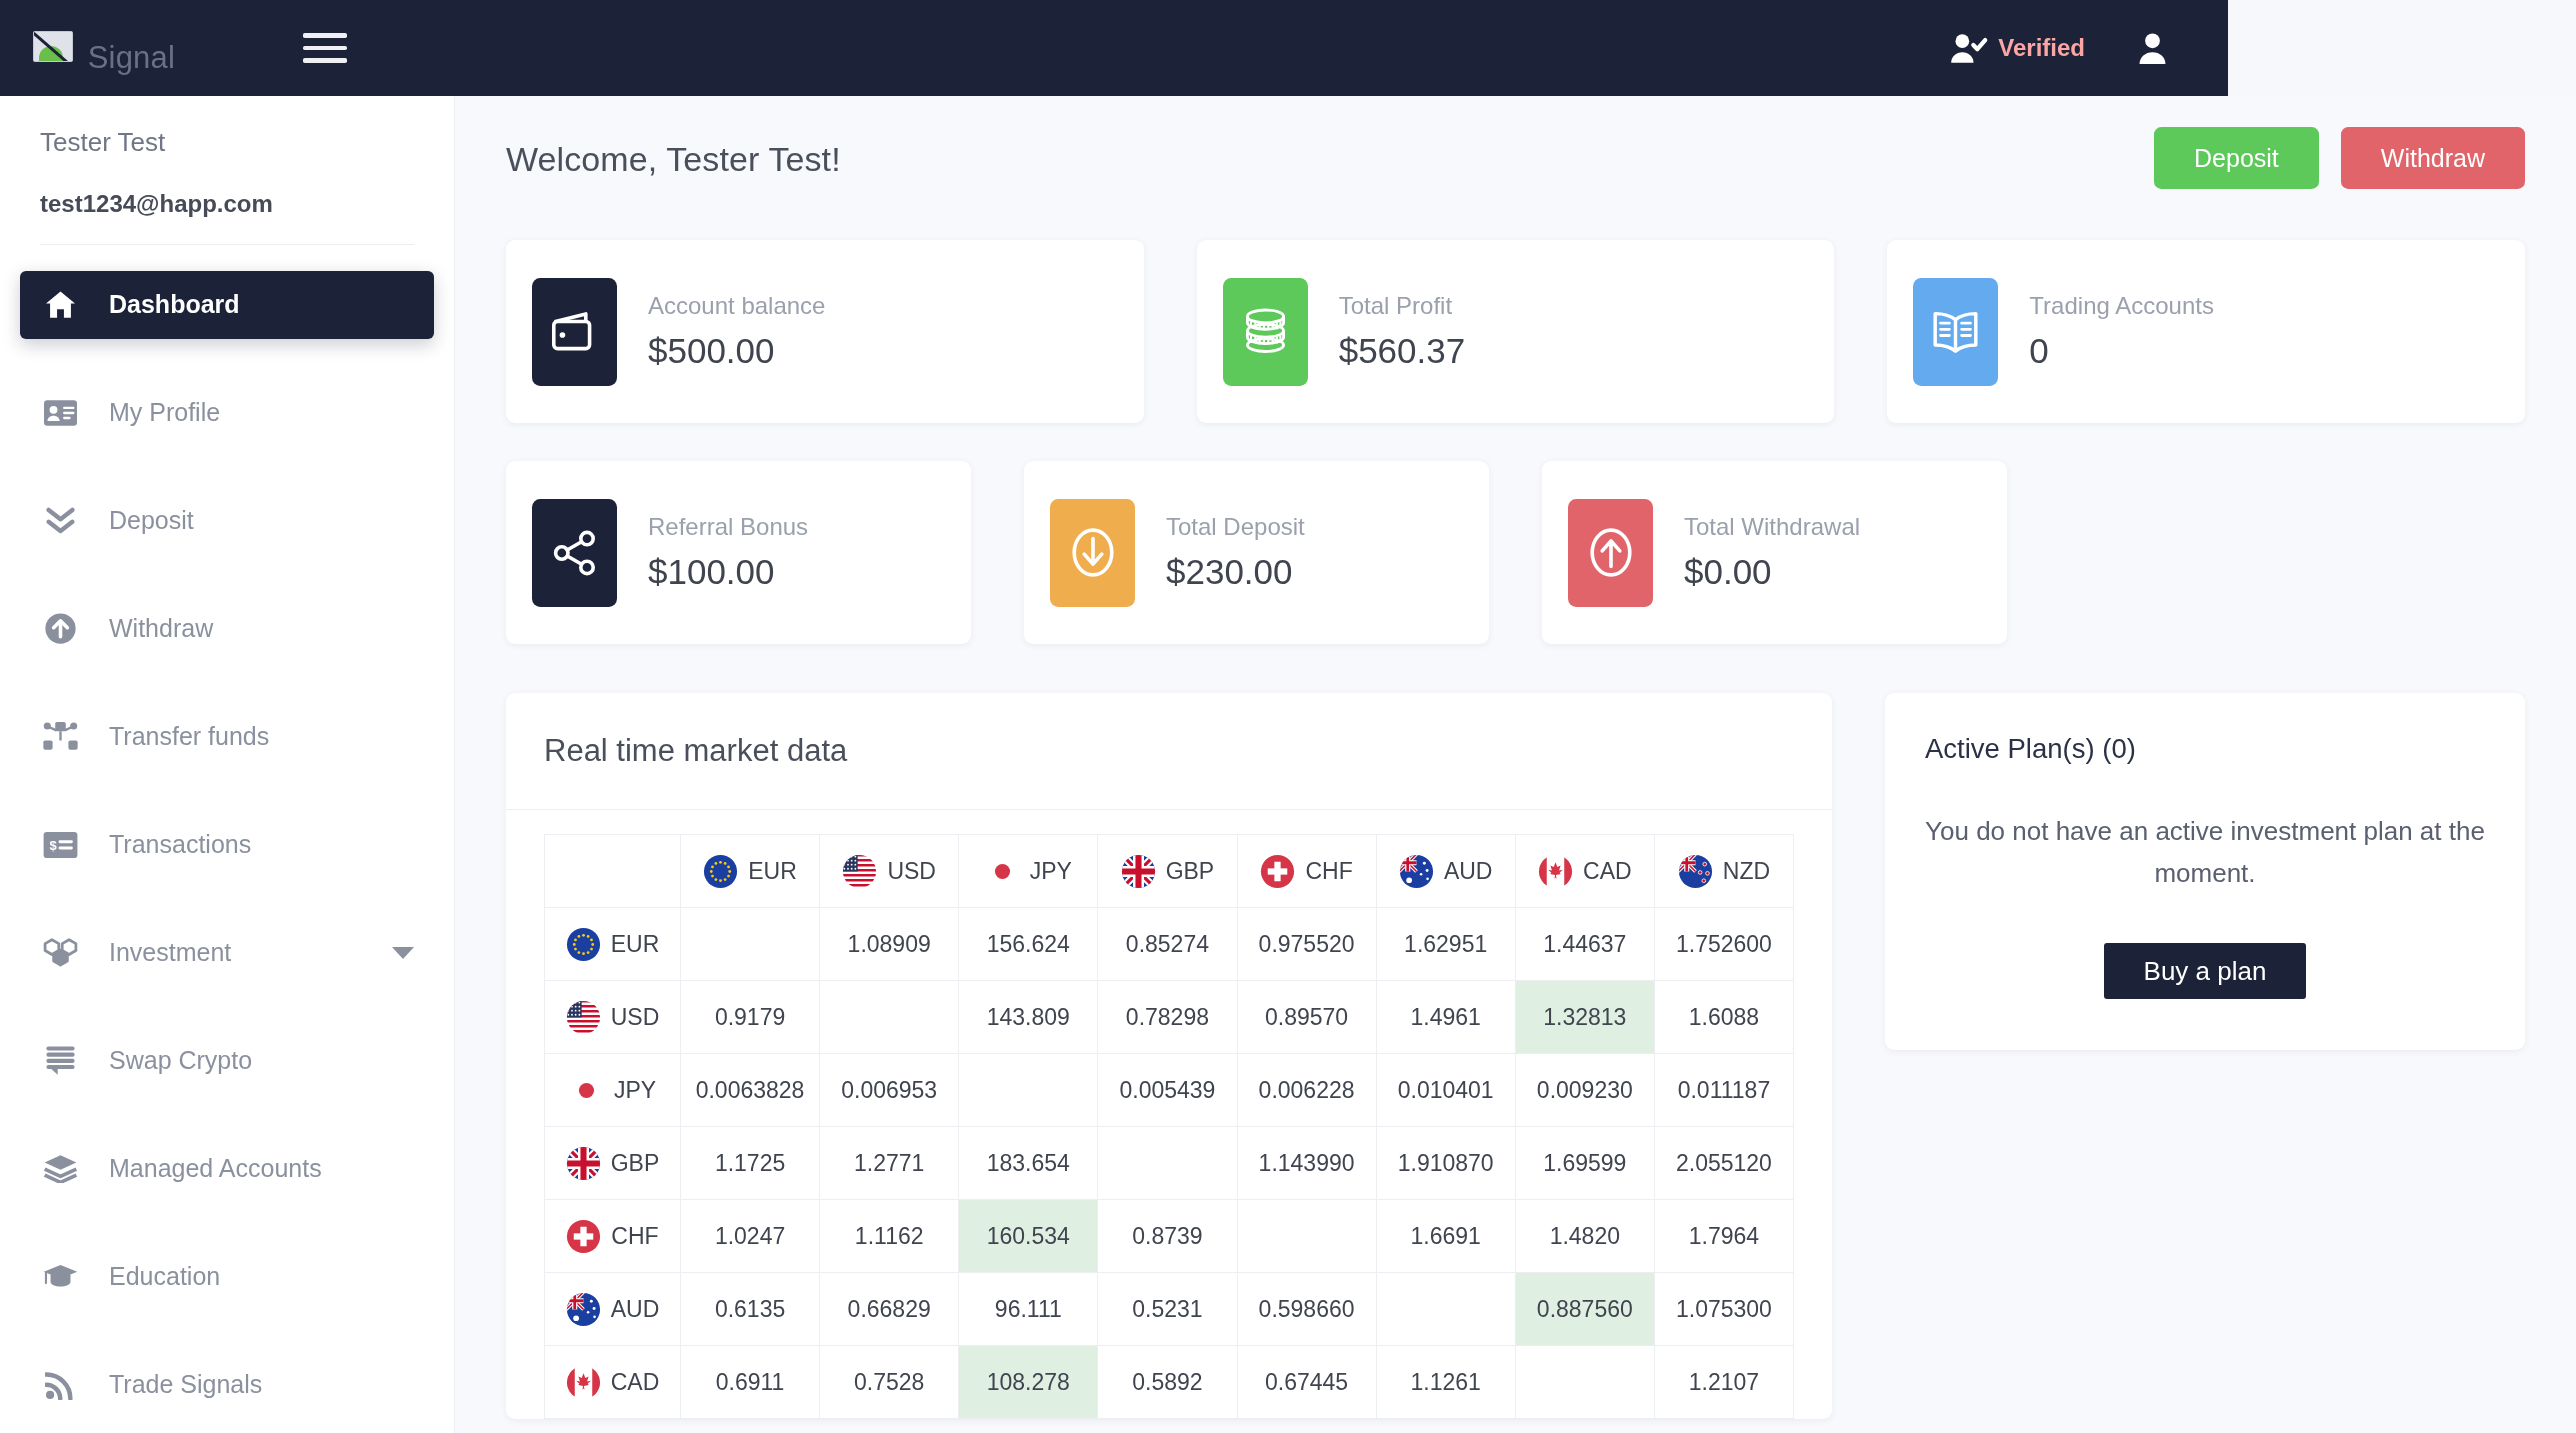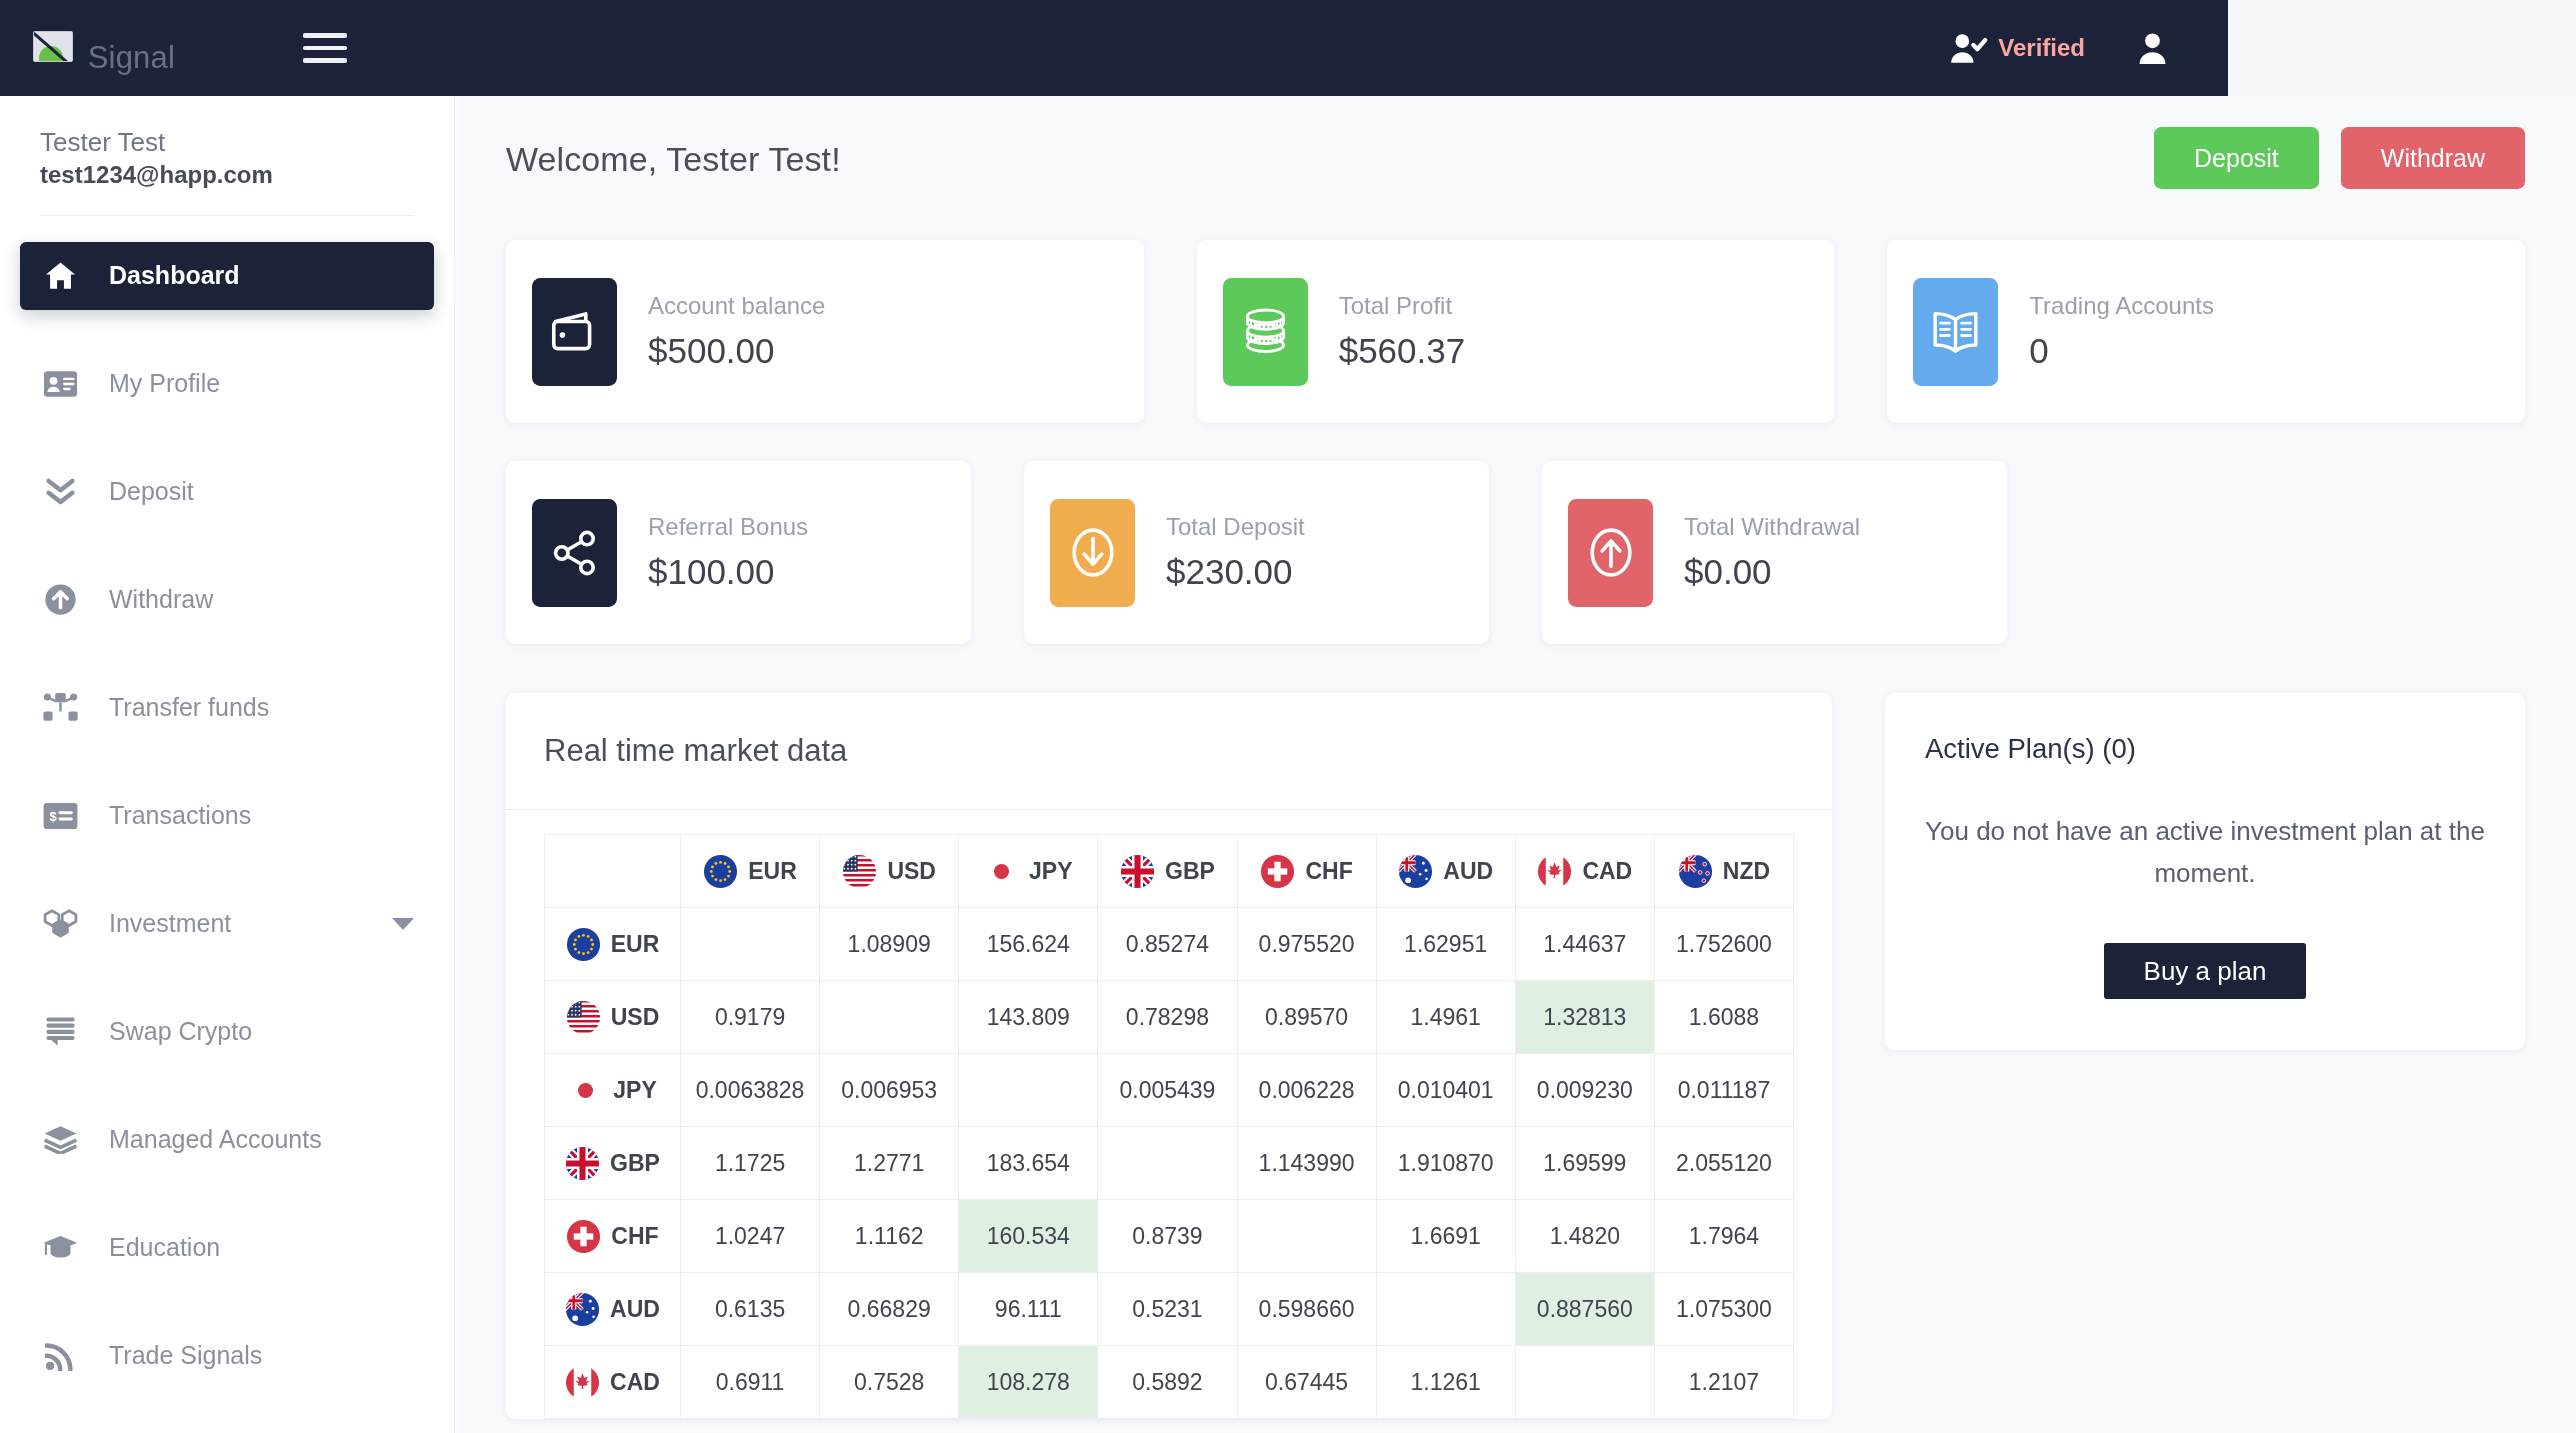--- a/index.html
+++ b/index.html
@@ -54,21 +54,21 @@
 
   
   .sidebar {
     position: absolute; top: 96px; left: 0;
     width: 455px; height: 1337px;
     background: #ffffff; border-right: 0.9px solid #edeff3;
     z-index: 30; overflow: hidden;
   }
   .user-block { padding: 27.5px 40px 0 40px; }
   .user-name { color: #707684; font-size: 26px; line-height: 1.4; }
-  .user-email { color: #464b57; font-size: 24px; font-weight: bold; margin-top: 1px; }
+  .user-email { color: #464b57; font-size: 24px; font-weight: bold; margin-top: 30px; }
   .sb-divider { height: 0.9px; background: #eceef2; margin: 26px 40px 0 40px; }
   .nav { padding-top: 26px; }
   .nav-item {
     display: flex; align-items: center;
     height: 68px; margin: 0 20px; padding: 0 20px;
     border-radius: 6px; cursor: pointer;
   }
   .nav-item + .nav-item { margin-top: 40px; }
   .nav-item.active {
     background: #1c2237;
@@ -138,21 +138,21 @@
   .table-wrap { padding: 24px 38px 0 38px; }
   table.mkt { border-collapse: collapse; width: 100%; table-layout: fixed; }
   table.mkt th, table.mkt td {
     border: 0.9px solid #eceef2;
     height: 73px; text-align: center;
     font-size: 23px; color: #3f444f;
     padding: 0 5.5px; white-space: nowrap;
   }
   table.mkt th:first-child, table.mkt td:first-child { width: 136px; }
   .cur-cell { display: flex; align-items: center; justify-content: center; gap: 10px; }
-  .cur-cell .code { font-weight: bold; font-size: 23px; color: #3f444f; }
+  .cur-cell .code { font-weight: normal; font-size: 23px; color: #3f444f; }
   td.hi { background: #dff0e2; }
   .flag { width: 35px; height: 35px; border-radius: 50%; flex: none; display: block; overflow: hidden; }
 
   
   .plan-panel {
     flex: 1 1 auto; background: #fff; border-radius: 9.2px;
     box-shadow: 0 1.8px 6.4px rgba(60,70,110,.07);
     padding: 40px 40px 51px 40px;
   }
   .plan-title { font-size: 27.5px; color: #2b3147; }

